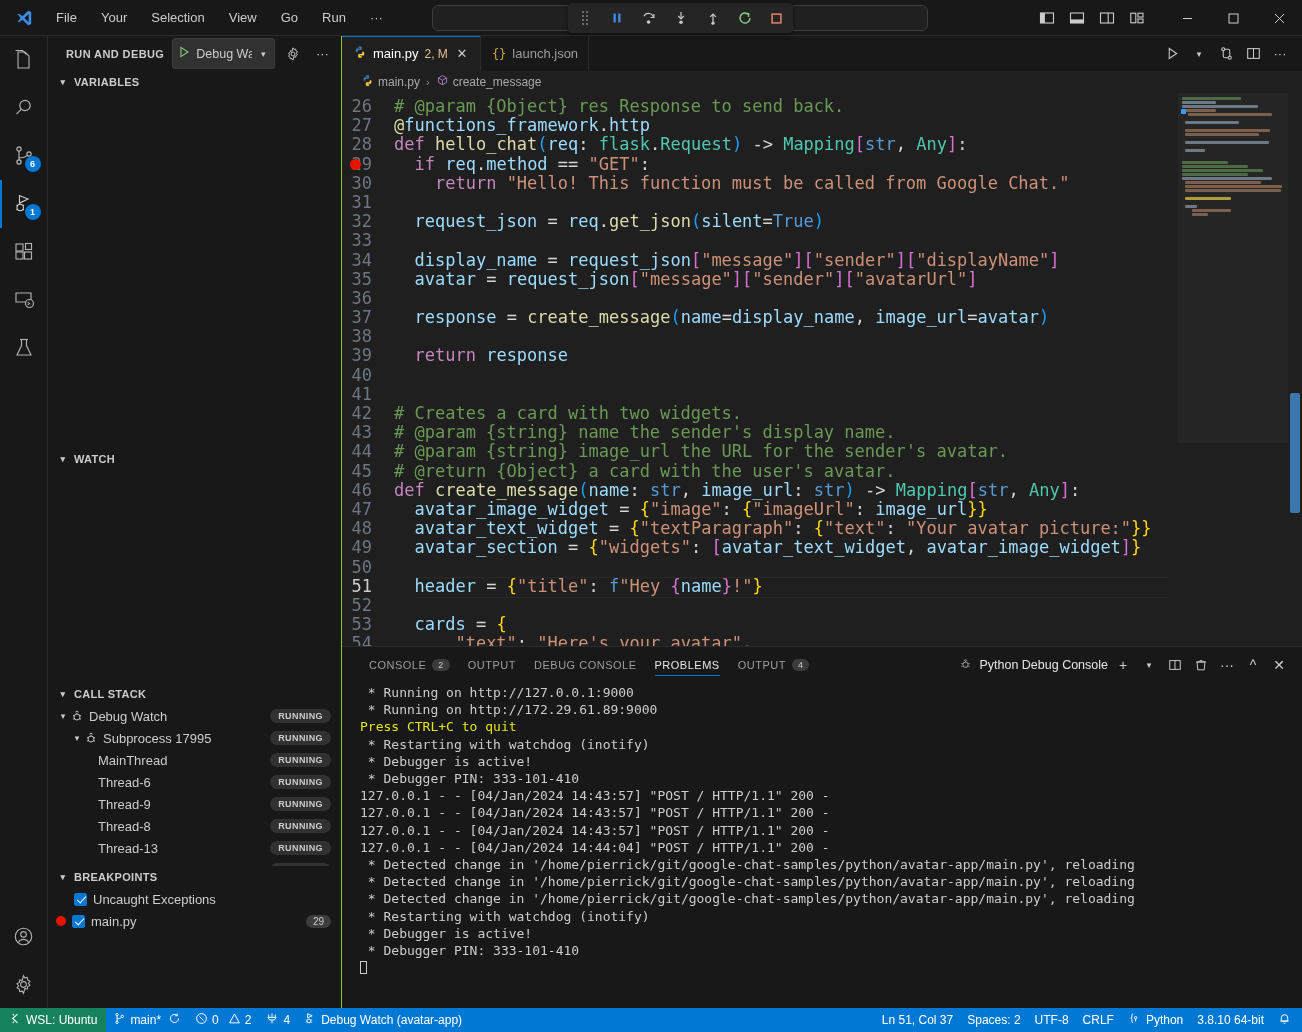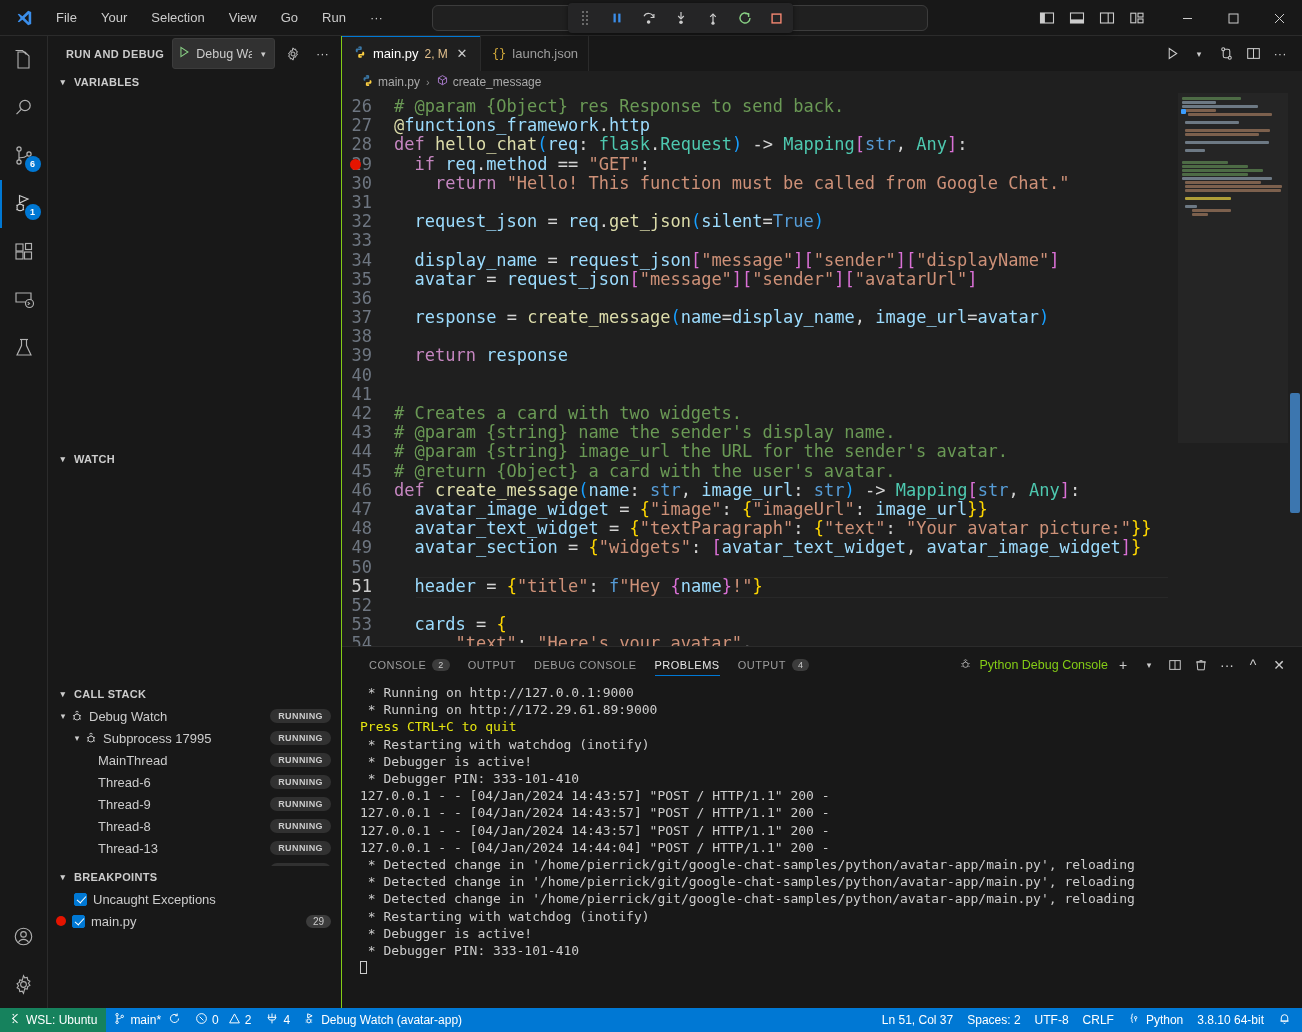--- a/index.html
+++ b/index.html
@@ -185,21 +185,21 @@
   
   .panel { height: 362px; flex: 0 0 362px; background: #181818; display: flex; flex-direction: column;
            border-top: 1px solid #2b2b2b; }
   .panel-tabs { height: 35px; display: flex; align-items: center; padding-left: 18px; gap: 0; flex: 0 0 35px; }
   .ptab { font-size: 11px; letter-spacing: .5px; color: #9d9d9d; padding: 0 9px; height: 35px;
           display: flex; align-items: center; gap: 6px; cursor: pointer; position: relative; }
   .ptab.active { color: #e7e7e7; }
   .ptab.active::after { content:''; position:absolute; left:9px; right:9px; bottom:6px; height:1px; background:#0078d4; }
   .pcount { background: #3c3c3c; color:#ccc; border-radius:9px; font-size:9px; padding: 1px 6px; }
   .panel-actions { margin-left:auto; display:flex; align-items:center; gap:4px; padding-right:12px; }
-  .pa-label { font-size: 12.5px; color:#84cc16; display:flex; align-items:center; gap:6px; }
+  .pa-label { font-size: 12.5px; color:#e5e5e5; display:flex; align-items:center; gap:6px; }
   .pa-btn { width:22px; height:22px; display:flex; align-items:center; justify-content:center; cursor:pointer; color:#cccccc; font-size:14px; }
 
   .terminal { flex: 1; overflow: hidden; padding: 2px 0 0 18px; }
   pre.term { font-family: "DejaVu Sans Mono", monospace; font-size: 13px; line-height: 17.2px;
              margin:0; white-space: pre; color: #cccccc; }
   .t-warn { color: #e5e510; }
   .t-cursor { display:inline-block; width:7px; height:13px; border:1px solid #cccccc; vertical-align:-2px; }
 
   
   .statusbar { height: 24px; flex: 0 0 24px; background: #0078d4; color: #ffffff; display: flex;

